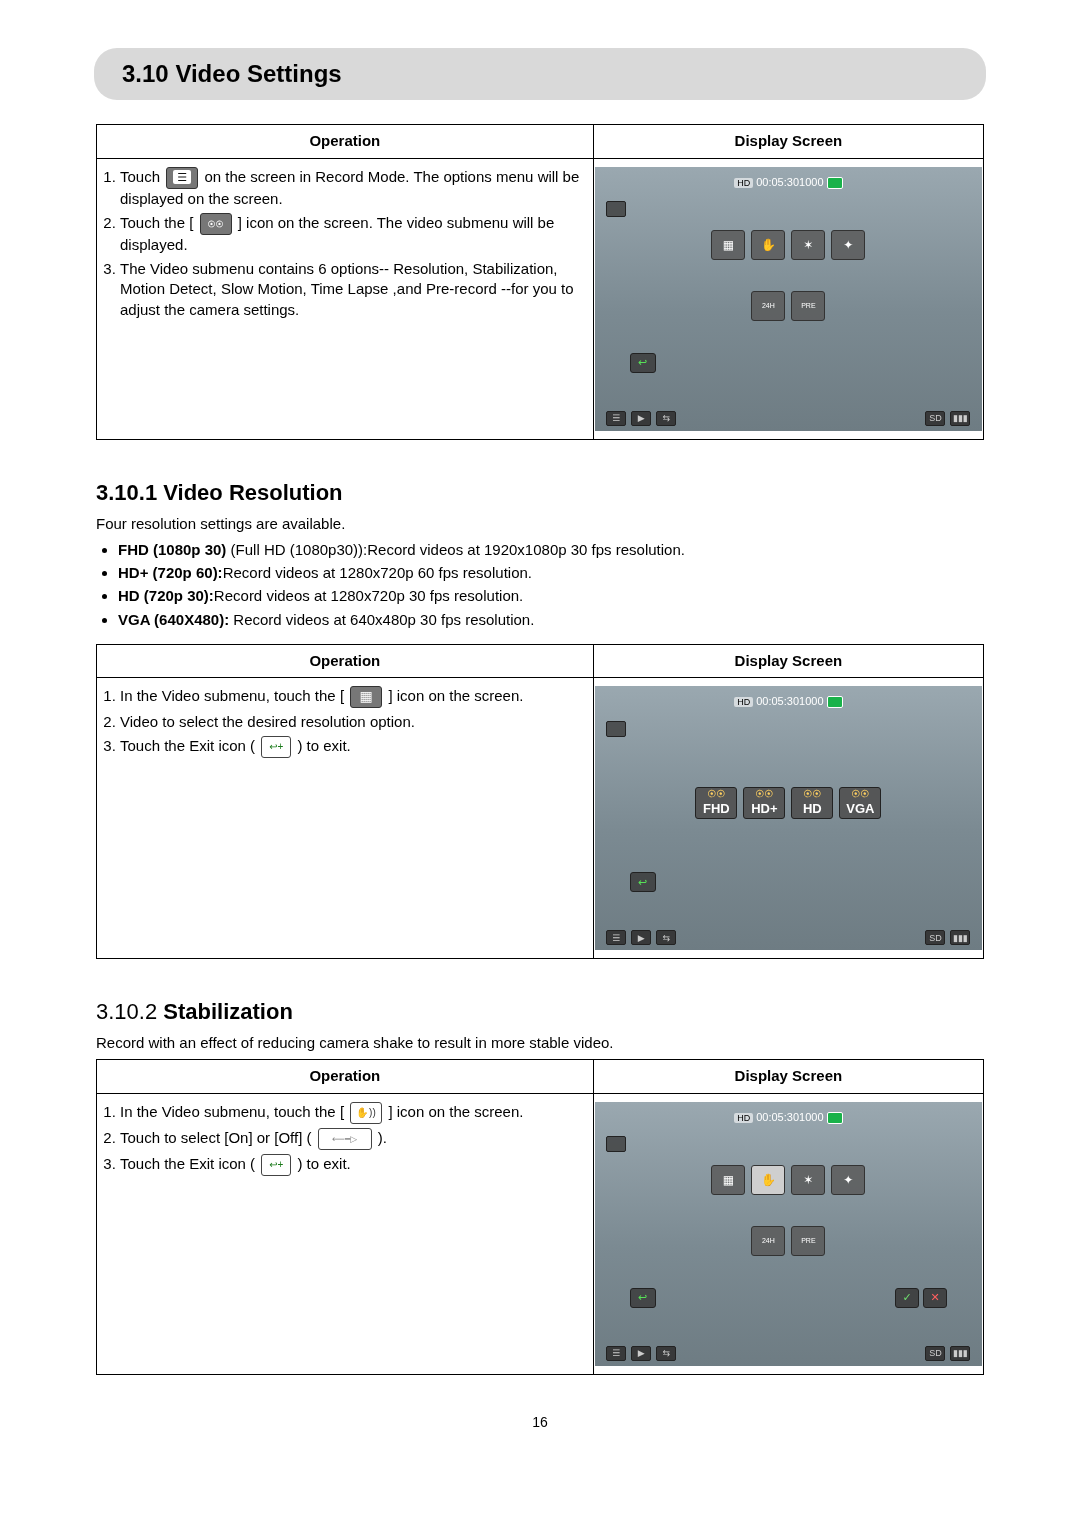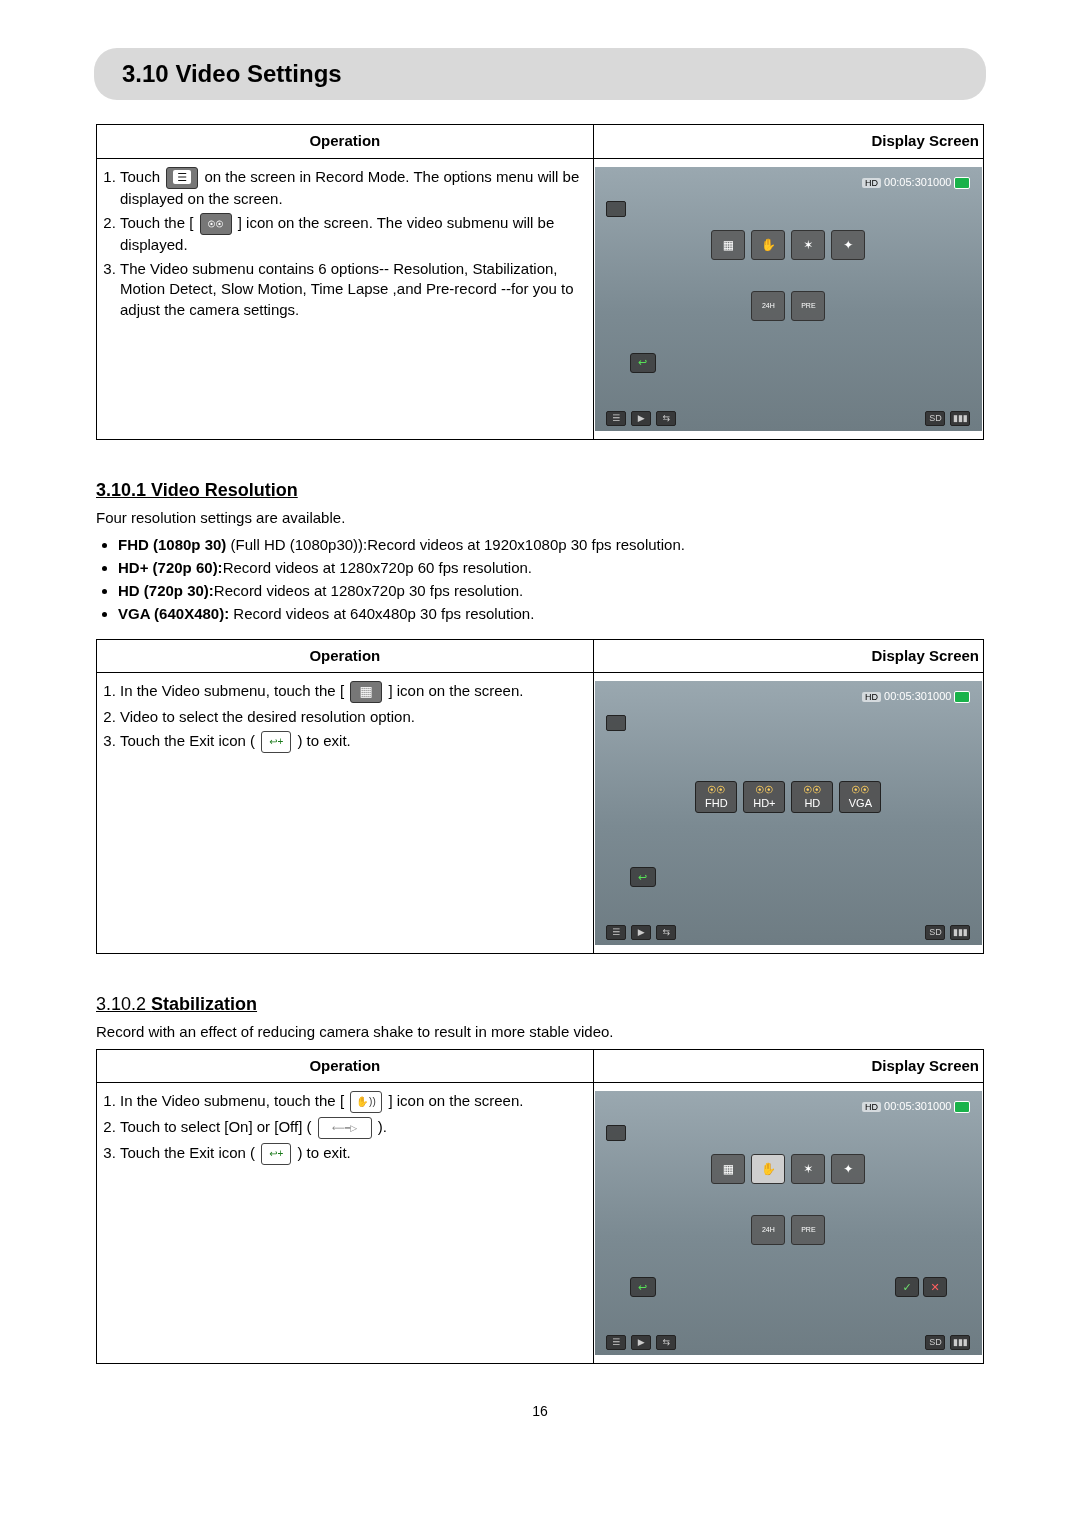--- a/index.html
+++ b/index.html
@@ -31,21 +31,21 @@
     border: 1.5px solid #000;
     vertical-align: top;
   }
   table.op-table th {
     text-align: center;
     font-weight: bold;
     padding: 6px 4px;
     font-size: 15px;
   }
   table.op-table th.op-col { width: 56%; }
-  table.op-table th.ds-col { width: 44%; text-align: right; }
+  table.op-table th.ds-col { width: 44%; }
   table.op-table td { padding: 8px 1px; font-size: 15px; }
   ol.steps { margin: 0; padding-left: 22px; }
   ol.steps li { margin-bottom: 4px; }
   .inline-icon {
     display: inline-block;
     vertical-align: middle;
     background: #777;
     border: 1px solid #333;
     border-radius: 3px;
     width: 30px;
@@ -58,39 +58,39 @@
   }
   .inline-icon.menu::before { content: "☰"; color:#111; background:#fff; display:inline-block; width:18px; height:14px; border-radius:2px; line-height:14px; font-size:11px;}
   .inline-icon.camera::before { content: "⦿⦿"; font-size:8px;}
   .inline-icon.resolution::before { content: "▦"; font-size:14px;}
   .inline-icon.exit { background:#fff; color:#000; border:1px solid #444; width:28px;}
   .inline-icon.exit::before { content: "↩+"; font-size:10px; color:#1a7a1a;}
   .inline-icon.hand { background:#fff; color:#000; border:1px solid #444;}
   .inline-icon.hand::before { content: "✋))"; font-size:10px; color:#333;}
   .inline-icon.toggle { background:#fff; border:1px solid #444; width:52px;}
   .inline-icon.toggle::before { content: "⟵━▷"; font-size:9px; color:#888;}
-  h3.sub-title { font-size: 18px; font-weight: bold; margin: 18px 0 6px 0; text-decoration: underline; }
+  h3.sub-title { font-size: 22px; font-weight: bold; margin: 18px 0 6px 0; }
   p.intro { margin: 4px 0 6px 0; }
   ul.bullets { margin: 4px 0 14px 0; padding-left: 22px; }
   ul.bullets li { margin-bottom: 3px; }
   .page-number { text-align: center; font-size: 14px; margin-top: 36px; }
 
   
   .screen {
     position: relative;
     background: linear-gradient(#9aa8b0 0%, #7b8a92 55%, #6e7c83 100%);
     width: 100%;
     aspect-ratio: 252/172;
     color: #fff;
     font-size: 11px;
     font-family: Arial, sans-serif;
   }
   .screen .topbar {
     position: absolute; top: 3%; left: 3%; right: 3%;
-    display: flex; justify-content: flex-end; font-size: 11px;
+    display: flex; justify-content: center; font-size: 11px;
   }
   .screen .topbar .left span.badge,
   .screen .topbar .right span.badge {
     background: rgba(255,255,255,0.6); color:#000; padding:0 3px; border-radius:2px; font-size:9px; margin-right:3px;
   }
   .screen .topbar .right .photo { display:inline-block; width:14px; height:10px; background:#19b24a; border:1px solid #fff; border-radius:2px; margin-left:3px; vertical-align:middle;}
   .screen .midrow {
     position: absolute; left: 0; right: 0;
     display: flex; justify-content: center; gap: 6px;
   }
@@ -134,21 +134,21 @@
     font-size:9px; color:#ccc;
   }
   .screen .resbtn {
     width: 40px; height: 30px;
     background: rgba(80,80,80,0.9);
     border: 1px solid #222; border-radius:3px;
     display:flex; flex-direction:column; align-items:center; justify-content:center;
     font-size:7px; color:#ffd060;
   }
   .screen .resbtn .cam { font-size:9px; color:#ffd060; }
-  .screen .resbtn .lab { font-size:11px; color:#fff; font-weight:normal;}
+  .screen .resbtn .lab { font-size:13px; color:#fff; font-weight:bold;}
   .screen .resrow {
     position:absolute; top:38%; left:0; right:0;
     display:flex; justify-content:center; gap:6px;
   }
   .screen .topleft-chip {
     position:absolute; top:13%; left:3%;
     width:18px; height:14px; background: rgba(60,60,60,0.8); border:1px solid #222; border-radius:2px;
   }
 </style>
 </head>

